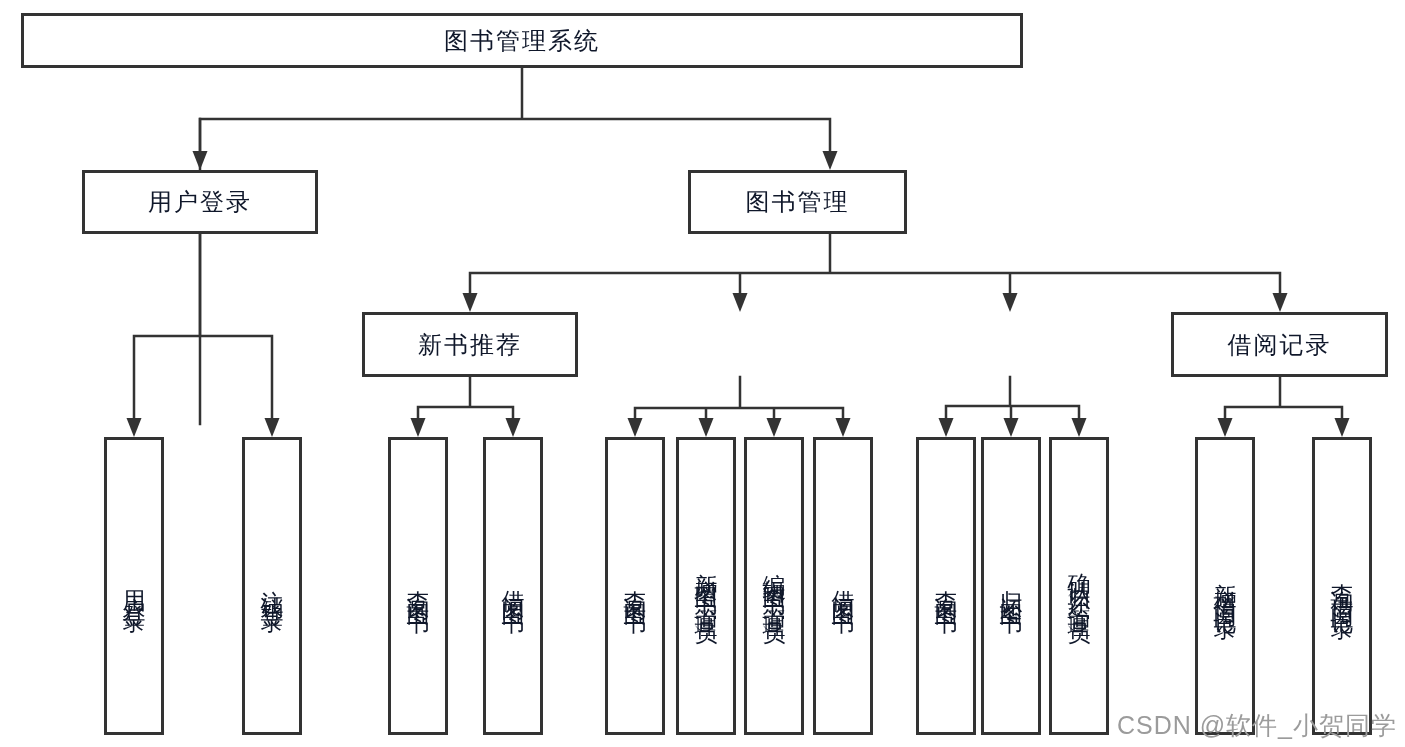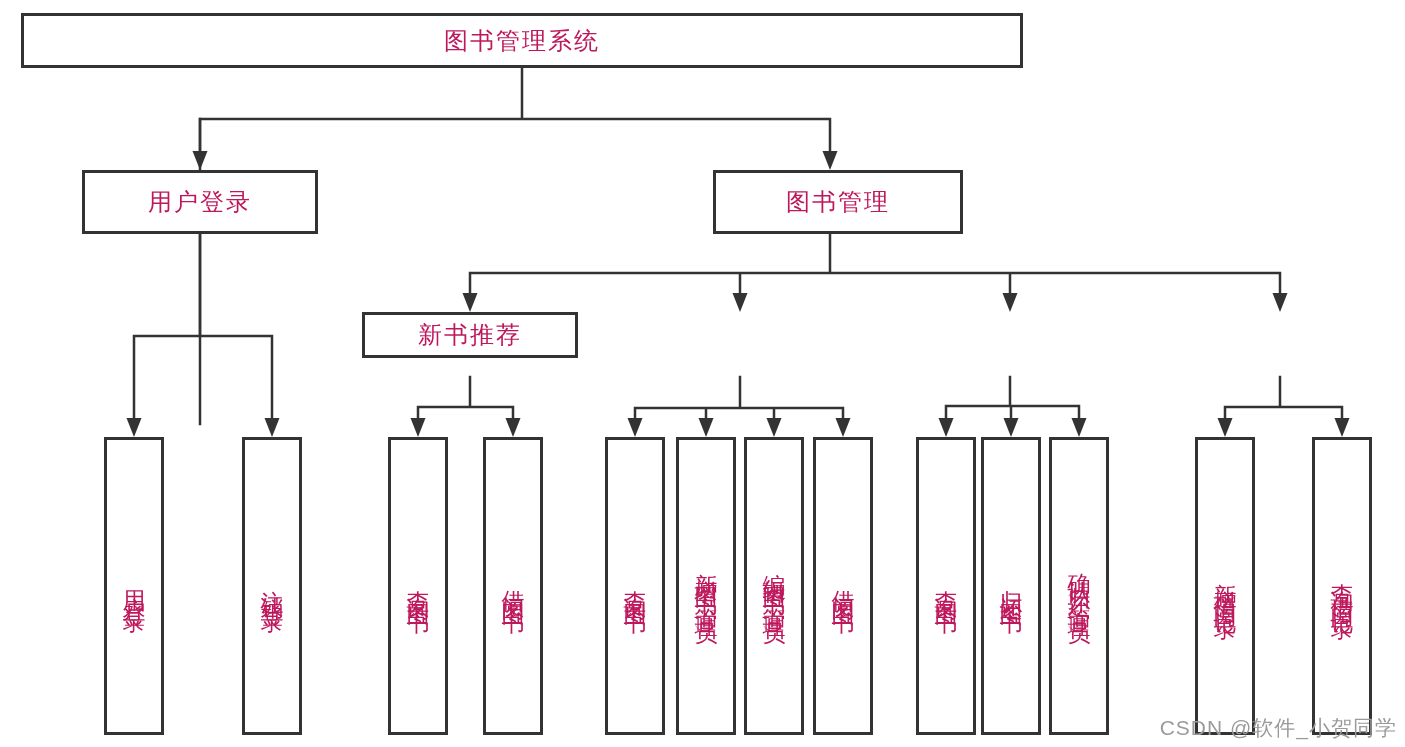--- a/index.html
+++ b/index.html
@@ -25,51 +25,51 @@
     pointer-events: none;
   }
   .node {
     position: absolute;
     box-sizing: border-box;
     border: 3px solid #333333;
     background: #ffffff;
     display: flex;
     align-items: center;
     justify-content: center;
-    color: #be185d;
+    color: #0f172a;
   }
   .root {
     left: 21px;  top: 13px;
     width: 1002px; height: 55px;
     font-size: 24px; letter-spacing: 2px;
   }
   .lvl2 {
     top: 170px; width: 236px; height: 64px;
     font-size: 24px; letter-spacing: 2px;
   }
   .lvl3 {
-    top: 312px; width: 216px; height: 46px;
+    top: 312px; width: 216px; height: 65px;
     font-size: 24px; letter-spacing: 2px;
   }
   .leaf {
     top: 437px; width: 60px; height: 298px;
   }
   .vtext {
     writing-mode: vertical-rl;
     text-orientation: mixed;
     font-size: 23px;
     letter-spacing: 7px;
     line-height: 1;
     white-space: nowrap;
   }
   .watermark {
     position: absolute;
     right: 8px;
     bottom: 5px;
-    font-size: 21px;
+    font-size: 25px;
     letter-spacing: 1px;
     color: #9b9b9b;
     z-index: 5;
   }
 </style>
 </head>
 <body>
 
 <div class="stage">
 
@@ -134,27 +134,30 @@
     </g>
   </svg>
 
   <div class="node root">
     <span>图书管理系统</span>
   </div>
 
   <div class="node lvl2" style="left:82px;">
     <span>用户登录</span>
   </div>
-  <div class="node lvl2" style="left:713px; width:250px;">
+  <div class="node lvl2" style="left:688px; width:219px;">
     <span>图书管理</span>
   </div>
 
   <div class="node lvl3" style="left:362px;">
     <span>新书推荐</span>
   </div>
+  <div class="node lvl3" style="left:1171px; width:217px;">
+    <span>借阅记录</span>
+  </div>
 
   <div class="node leaf" style="left:104px;">
     <span class="vtext">用户登录</span>
   </div>
   <div class="node leaf" style="left:242px;">
     <span class="vtext">注销登录</span>
   </div>
 
   <div class="node leaf" style="left:388px;">
     <span class="vtext">查询图书</span>

